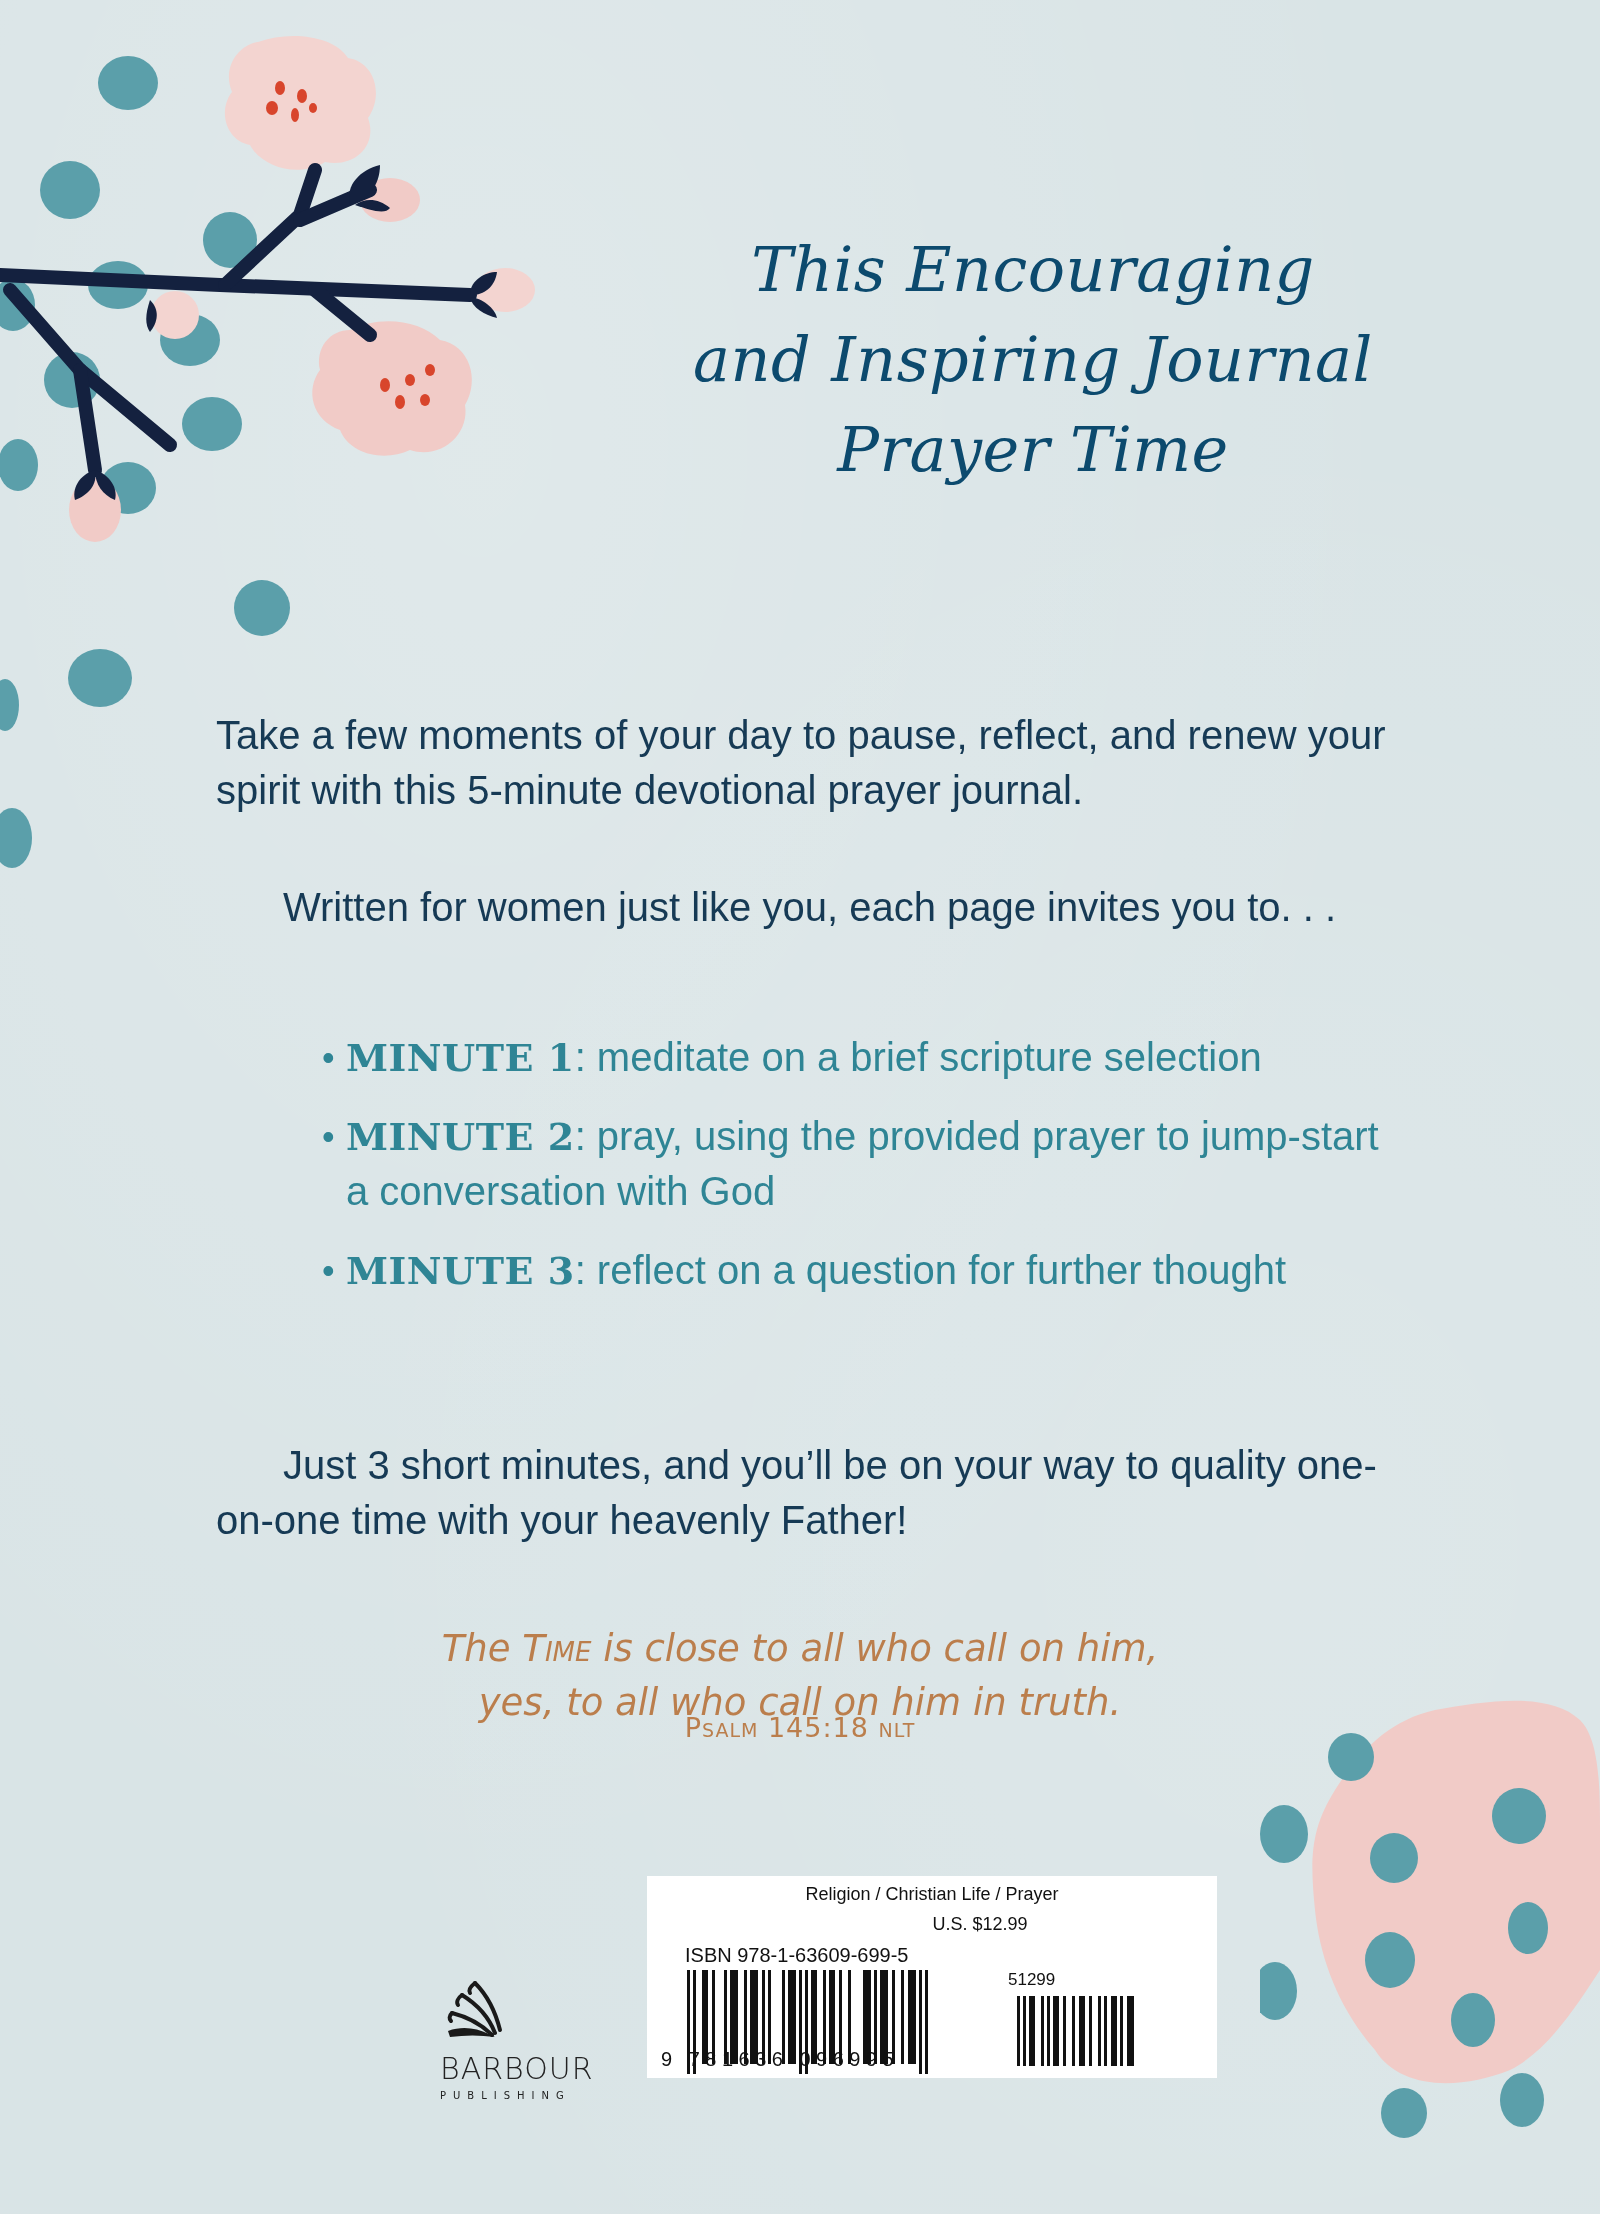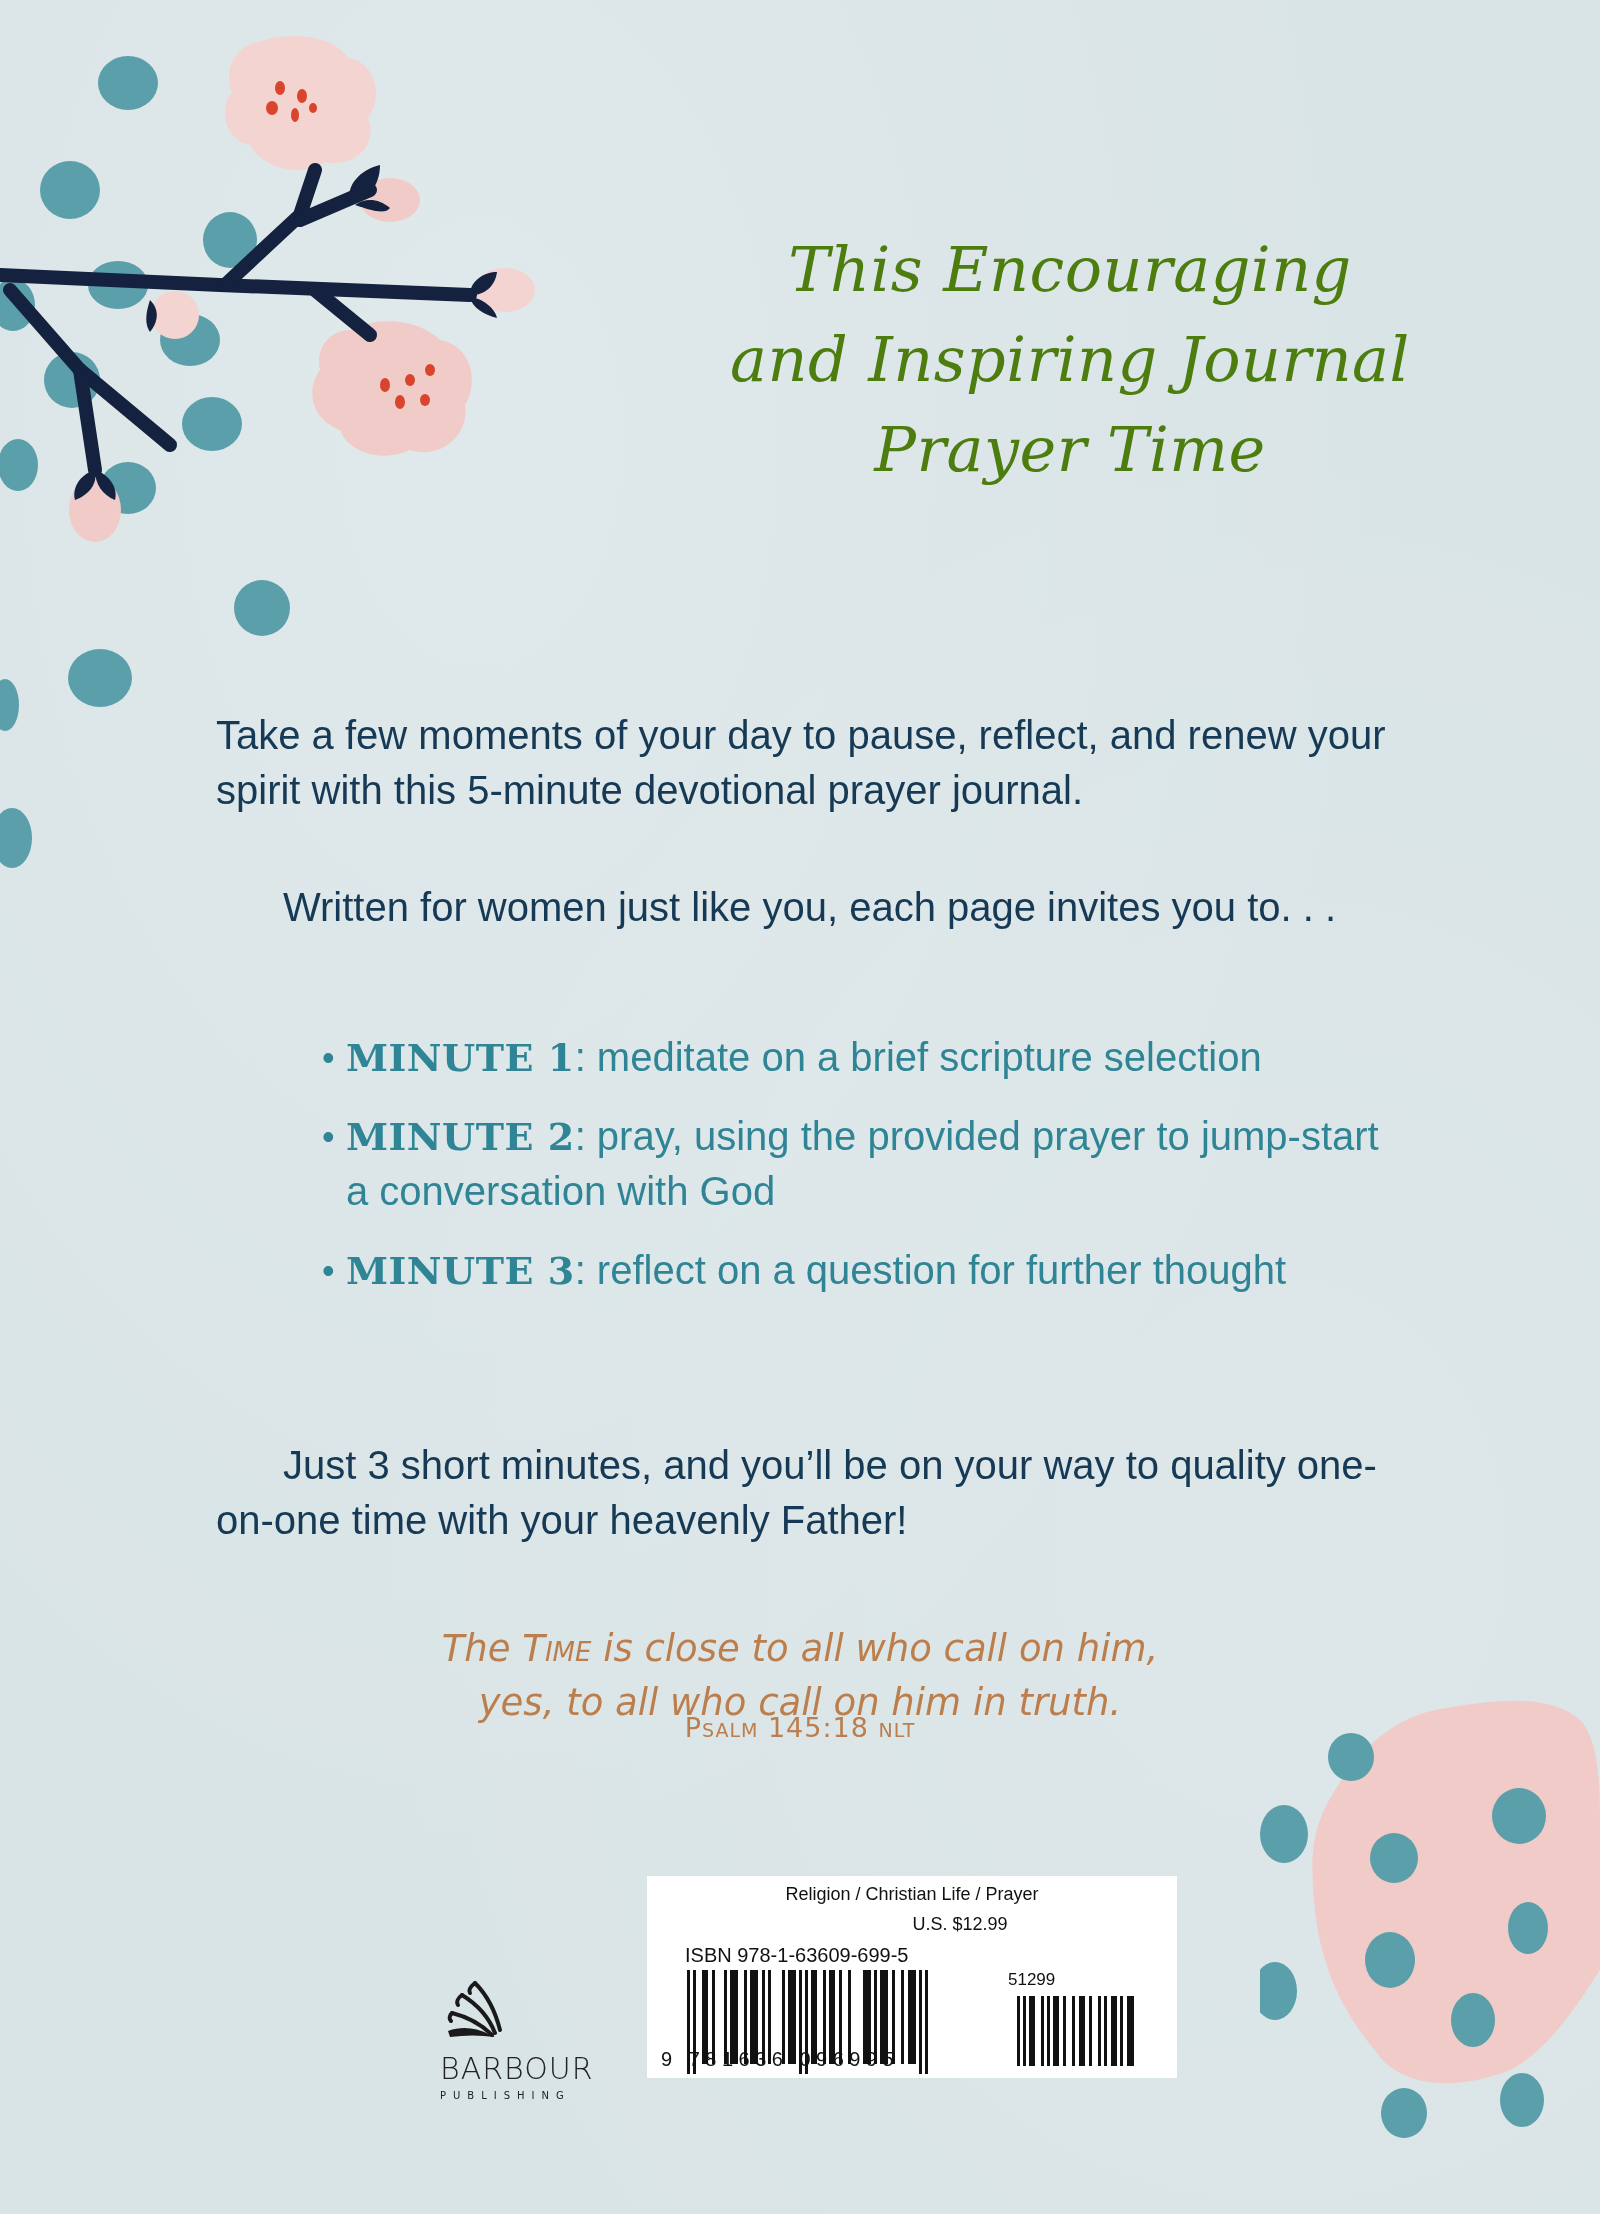--- a/index.html
+++ b/index.html
@@ -11,25 +11,25 @@
   }
   .cover {
     position: absolute; inset: 0;
     background:
       radial-gradient(ellipse at 30% 20%, rgba(255,255,255,0.18), transparent 60%),
       radial-gradient(ellipse at 80% 70%, rgba(255,255,255,0.12), transparent 55%),
       #d9e4e6;
   }
   .art { position: absolute; }
   .headline {
-    position: absolute; left: 710px; top: 225px; width: 720px;
+    position: absolute; left: 673px; top: 225px; width: 720px;
     text-align: center;
     font-family: "DejaVu Serif", serif;
     font-style: italic;
-    color: #4d7c0f;
+    color: #0c4a6e;
     font-size: 62px; line-height: 90px;
     letter-spacing: 0.5px;
   }
   .headline div { white-space: nowrap; }
   .body-text {
     position: absolute; left: 216px; width: 1180px;
     font-family: "Liberation Sans", sans-serif;
     color: #163a55;
     font-size: 40px; line-height: 55px;
   }
@@ -62,21 +62,21 @@
     text-align: center;
     color: #bb7e4c;
     font-family: "DejaVu Sans", sans-serif;
     font-size: 27px; letter-spacing: 1px;
   }
   .citation .sc { font-variant: small-caps; }
   .logo { position: absolute; left: 440px; top: 1975px; width: 170px; color: #222; }
   .logo .brand { font-family: "DejaVu Sans", sans-serif; font-size: 30px; letter-spacing: 1px; margin-top: 2px; font-weight: 300; }
   .logo .sub { font-family: "DejaVu Sans", sans-serif; font-size: 10px; letter-spacing: 7px; margin-top: 4px; }
   .barcode-box {
-    position: absolute; left: 647px; top: 1876px; width: 530px; height: 202px;
+    position: absolute; left: 647px; top: 1876px; width: 570px; height: 202px;
     background: #ffffff;
   }
   .barcode-box .cat {
     position: absolute; left: 0; width: 100%; top: 8px; text-align: center;
     font-family: "Liberation Sans", sans-serif; font-size: 18px; color: #111;
   }
   .barcode-box .price {
     position: absolute; left: 0; width: 100%; top: 38px; text-align: center;
     font-family: "Liberation Sans", sans-serif; font-size: 18px; color: #111; margin-left: 48px;
   }

